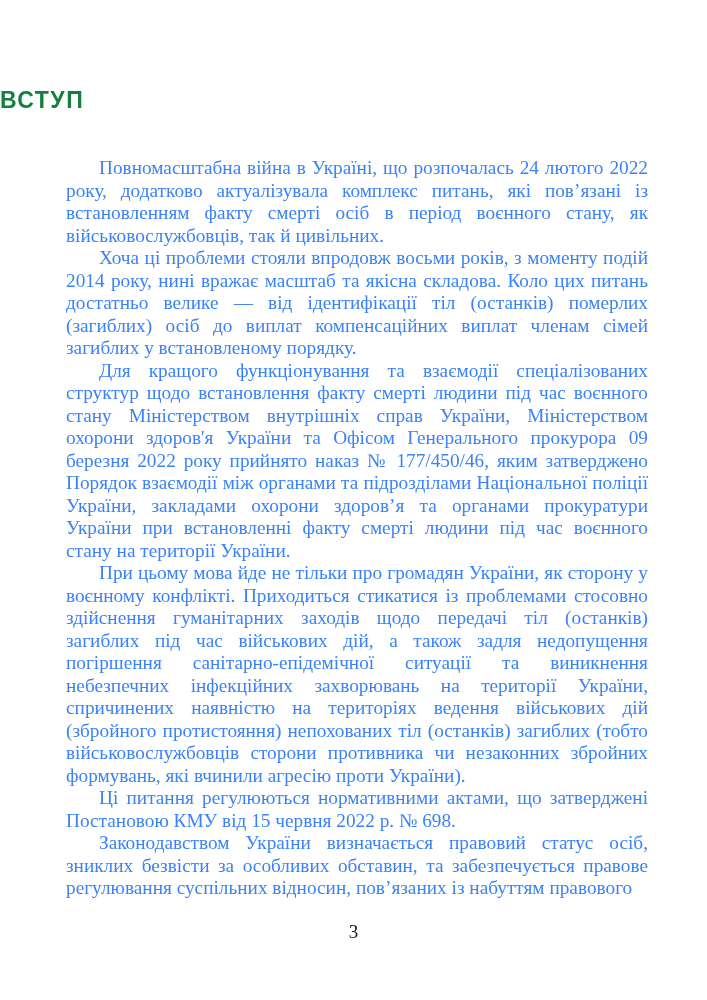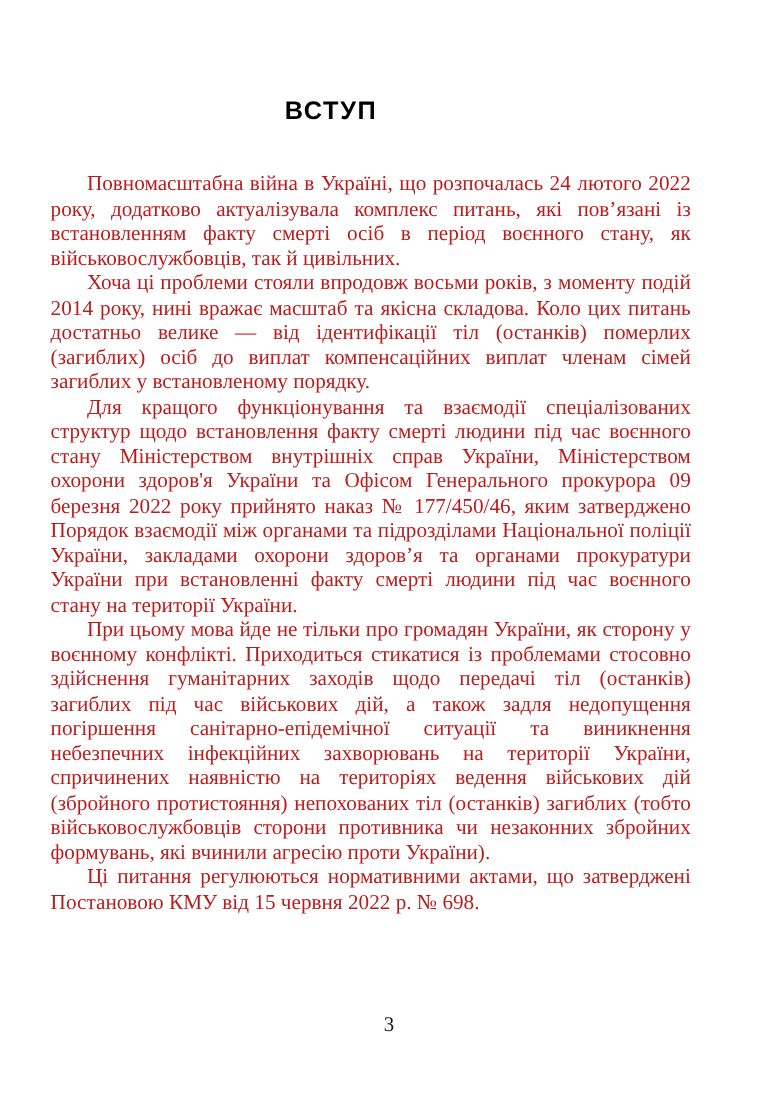--- a/index.html
+++ b/index.html
@@ -13,38 +13,37 @@
     height: 1000px;
     background: #ffffff;
     overflow: hidden;
   }
   .chapter-title {
     position: absolute;
     top: 87px;
     left: 0;
     width: 602px;
     margin: 0;
-    text-align: center;
     font-family: "Liberation Sans", sans-serif;
     font-weight: 700;
     font-size: 23px;
     line-height: 26px;
     letter-spacing: 1.5px;
-    color: #000000;
+    color: #15803d;
   }
   .body-text {
     position: absolute;
     top: 157px;
-    left: 46px;
+    left: 66px;
     width: 582px;
     font-family: "Liberation Serif", serif;
     font-size: 19.3px;
     line-height: 22.5px;
     text-align: justify;
-    color: #b91c1c;
+    color: #3b82f6;
   }
   .body-text p {
     margin: 0;
     padding: 0;
     text-indent: 33px;
   }
   .page-number {
     position: absolute;
     top: 921px;
     left: 0;
@@ -60,16 +59,17 @@
 
 <div class="page">
   <h1 class="chapter-title">ВСТУП</h1>
 
   <div class="body-text">
     <p>Повномасштабна війна в Україні, що розпочалась 24 лютого 2022 року, додатково актуалізувала комплекс питань, які пов’язані із встановленням факту смерті осіб в період воєнного стану, як військовослужбовців, так й цивільних.</p>
     <p>Хоча ці проблеми стояли впродовж восьми років, з моменту подій 2014 року, нині вражає масштаб та якісна складова. Коло цих питань достатньо велике — від ідентифікації тіл (останків) померлих (загиблих) осіб до виплат компенсаційних виплат членам сімей загиблих у встановленому порядку.</p>
     <p>Для кращого функціонування та взаємодії спеціалізованих структур щодо встановлення факту смерті людини під час воєнного стану Міністерством внутрішніх справ України, Міністерством охорони здоров'я України та Офісом Генерального прокурора 09 березня 2022 року прийнято наказ № 177/450/46, яким затверджено Порядок взаємодії між органами та підрозділами Національної поліції України, закладами охорони здоров’я та органами прокуратури України при встановленні факту смерті людини під час воєнного стану на території України.</p>
     <p>При цьому мова йде не тільки про громадян України, як сторону у воєнному конфлікті. Приходиться стикатися із проблемами стосовно здійснення гуманітарних заходів щодо передачі тіл (останків) загиблих під час військових дій, а також задля недопущення погіршення санітарно-епідемічної ситуації та виникнення небезпечних інфекційних захворювань на території України, спричинених наявністю на територіях ведення військових дій (збройного протистояння) непохованих тіл (останків) загиблих (тобто військовослужбовців сторони противника чи незаконних збройних формувань, які вчинили агресію проти України).</p>
     <p>Ці питання регулюються нормативними актами, що затверджені Постановою КМУ від 15 червня 2022 р. № 698.</p>
+    <p>Законодавством України визначається правовий статус осіб, зниклих безвісти за особливих обставин, та забезпечується правове регулювання суспільних відносин, пов’язаних із набуттям правового</p>
   </div>
 
   <div class="page-number">3</div>
 </div>
 
 </body></html>

